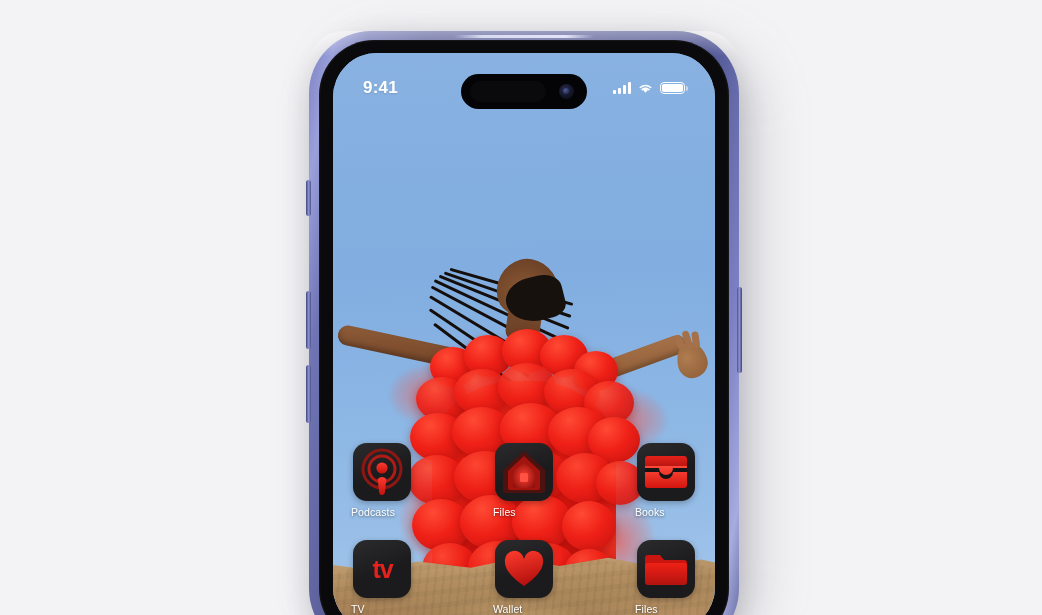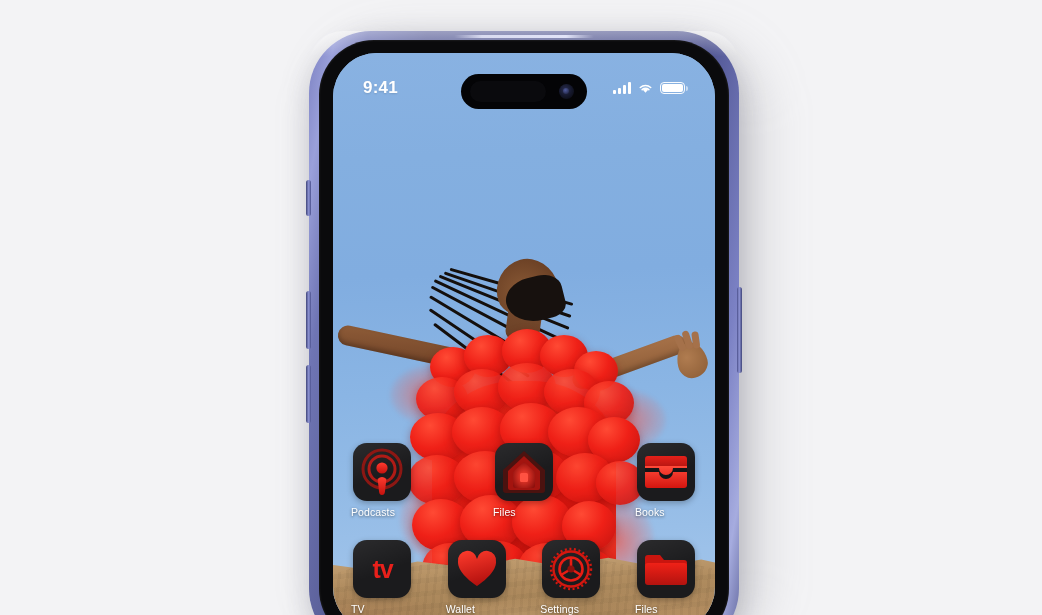--- a/index.html
+++ b/index.html
@@ -649,38 +649,20 @@
                       <stop offset="0" stop-color="#ff3c2d"></stop>
                         <stop offset="1" stop-color="#b6120f"></stop>
                     </linearGradient>
                   </defs>
                   <path d="M29 46 C13 35 10 27 10 22 a9.5 9.5 0 0 1 19 -3 a9.5 9.5 0 0 1 19 3 c0 5 -3 13 -19 24 Z" fill="url(#gHe)"></path>
                 </svg>
               </div>
               <div class="app-label">Wallet</div>
             </div>
 
-            <div class="app">
-              <div class="app-icon">
-                <svg viewBox="0 0 58 58" class="ico-svg" aria-hidden="true">
-                  <g stroke="#d4170f" stroke-width="2.4" fill="none">
-                    <circle cx="29" cy="29" r="20" stroke-dasharray="2 2.6"></circle>
-                    <circle cx="29" cy="29" r="17.5"></circle>
-                  </g>
-                  <g stroke="#e81d14" stroke-width="2.6" fill="none">
-                    <circle cx="29" cy="29" r="11.5"></circle>
-                    <path d="M29 29 L29 17.5"></path>
-                    <path d="M29 29 L39 35"></path>
-                    <path d="M29 29 L19 35"></path>
-                  </g>
-                  <circle cx="29" cy="29" r="3.6" fill="#8c110d"></circle>
-                </svg>
-              </div>
-              <div class="app-label">Settings</div>
-            </div>
 
             <div class="app">
               <div class="app-icon">
                 <svg viewBox="0 0 58 58" class="ico-svg" aria-hidden="true">
                   <defs>
                     <linearGradient id="gFl" x1="0" y1="0" x2="0" y2="1">
                       <stop offset="0" stop-color="#ef2117"></stop>
                         <stop offset="1" stop-color="#b3130f"></stop>
                     </linearGradient>
                   </defs>

